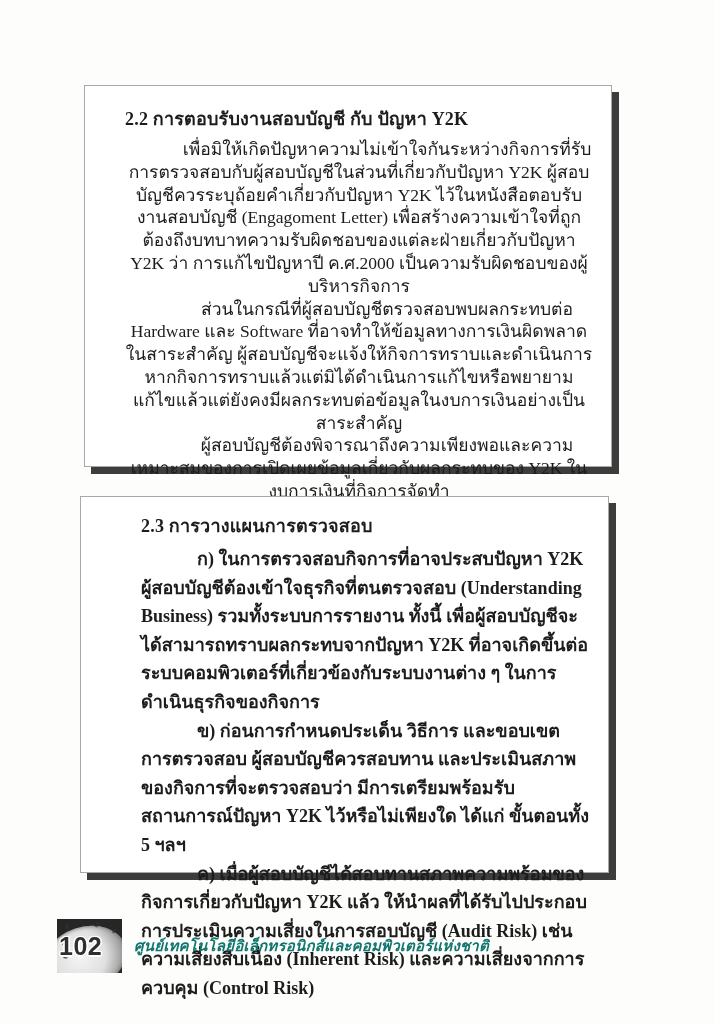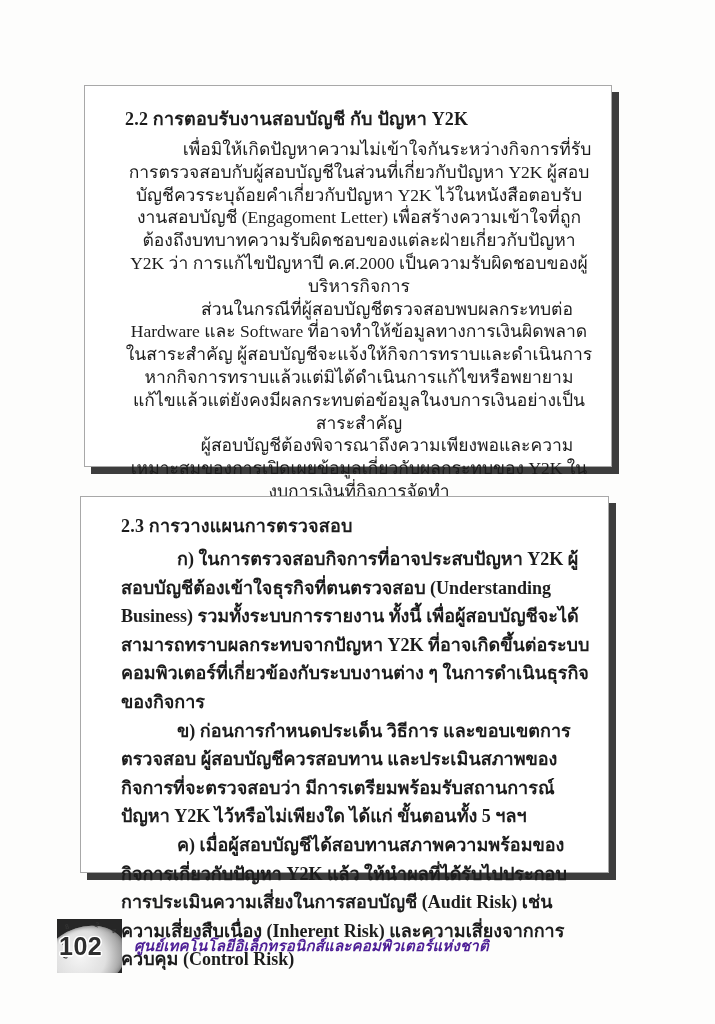--- a/index.html
+++ b/index.html
@@ -21,21 +21,21 @@
     box-shadow:7px 7px 0 0 #3d3d3d;
     box-sizing:border-box;
     color:#1c1c1c;
   }
   .box1{
     left:84px;top:85px;width:528px;height:382px;
     padding:20px 18px 10px 40px;
   }
   .box2{
     left:80px;top:496px;width:529px;height:377px;
-    padding:16px 18px 0 40px;
+    padding:16px 18px 0 60px;
   }
   .box-heading{
     font-size:18px;
     font-weight:bold;
     margin:0 0 6px 0;
     line-height:26px;
     letter-spacing:0.2px;
   }
   .box1 p{
     margin:0;
@@ -99,21 +99,21 @@
       0 -1.5px 0 #ffffff, 0 1.5px 0 #ffffff,
       -1px -1px 0 #ffffff, 1px 1px 0 #ffffff,
       -1px 1px 0 #ffffff, 1px -1px 0 #ffffff;
   }
   .org-name{
     margin-left:12px;
     font-family:"Liberation Sans","DejaVu Sans",sans-serif;
     font-style:italic;
     font-size:15px;
     font-weight:bold;
-    color:#4c1d95;
+    color:#0f766e;
     letter-spacing:0.2px;
     white-space:nowrap;
   }
 </style>
 </head>
 <body>
 
 <div class="page">
 
   <section class="content-box box1">

